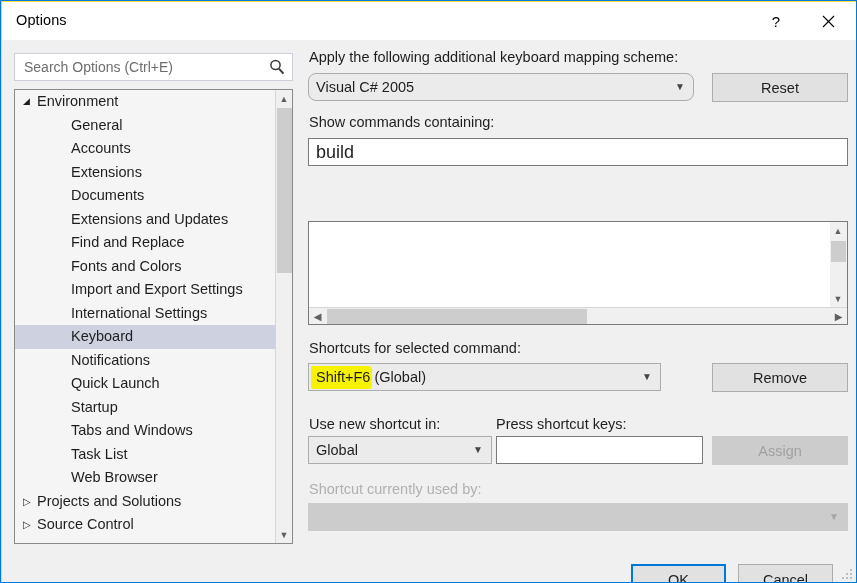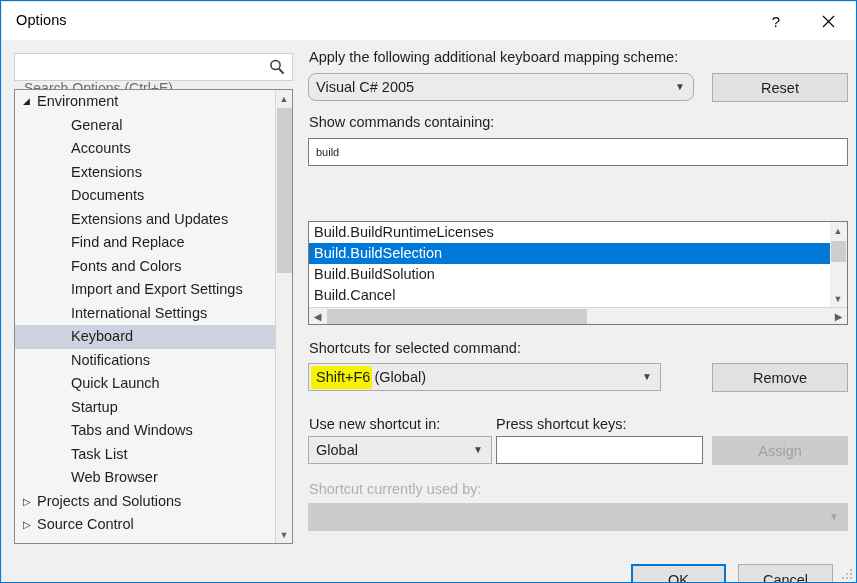--- a/index.html
+++ b/index.html
@@ -10,21 +10,21 @@
     font-family: "Liberation Sans", sans-serif;
     overflow: hidden;
   }
 
   
   #dialog {
     position: absolute;
     left: 0; top: 0;
     width: 857px; height: 583px;
     border: 1px solid #0078d7;
-    background: #e5e5e5;
+    background: #fde047;
     overflow: hidden;
   }
 
   
   #titlebar {
     position: absolute;
     left: 1px; top: 1px;
     width: 855px; height: 38px;
     background: #ffffff;
     border-bottom: 1px solid #ffffff;
@@ -62,21 +62,21 @@
   
   #search-box {
     position: absolute;
     left: 12px; top: 13px;
     width: 279px; height: 28px;
     background: #ffffff;
     border: 1px solid #cccedb;
   }
   #search-input {
     position: absolute;
-    left: 7px; top: 16px; height: 36px;
+    left: 7px; top: 0; height: 26px;
     width: 240px;
     border: 0; outline: 0;
     background: transparent;
     font-family: "Liberation Sans", sans-serif;
     font-size: 14px;
     color: #6d6d6d;
   }
   #search-input::placeholder { color: #6d6d6d; opacity: 1; }
   #search-icon {
     position: absolute;
@@ -197,21 +197,21 @@
     background: #ffffff;
     border: 1px solid #7a7a7a;
     height: 28px;
   }
   .textbox input {
     width: 100%; height: 100%;
     border: 0; outline: 0;
     background: transparent;
     padding: 0 7px;
     font-family: "Liberation Sans", sans-serif;
-    font-size: 11px;
+    font-size: 18px;
     color: #1e1e1e;
   }
 
   
   #cmd-list {
     position: absolute;
     left: 0; top: 181px;
     width: 540px; height: 104px;
     background: #ffffff;
     border: 1px solid #7a7a7a;
@@ -364,26 +364,20 @@
         <span>Reset</span>
       </button>
 
       <div class="field-label" style="left:1px; top:74px;">Show commands containing:</div>
 
       <div class="textbox" id="filter-box" style="left:0; top:98px; width:540px;">
         <input type="text" id="filter-input" value="build" style="">
       </div>
 
       <div id="cmd-list">
-        <div id="cmd-rows">
-            <div class="cmd-row"><span>Build.BuildRuntimeLicenses</span></div>
-            <div class="cmd-row selected" style="background: rgb(0, 120, 215);"><span>Build.BuildSelection</span></div>
-            <div class="cmd-row"><span>Build.BuildSolution</span></div>
-            <div class="cmd-row"><span>Build.Cancel</span></div>
-          </div>
 
         <div id="cmd-vscroll">
           <div class="sb-arrow" style="top:0;">▲</div>
           <div id="cmd-vthumb"></div>
           <div class="sb-arrow" style="bottom:0;">▼</div>
         </div>
 
         <div id="cmd-hscroll">
           <div class="sb-arrow-h" style="left:0;">◀</div>
           <div id="cmd-hthumb"></div>

